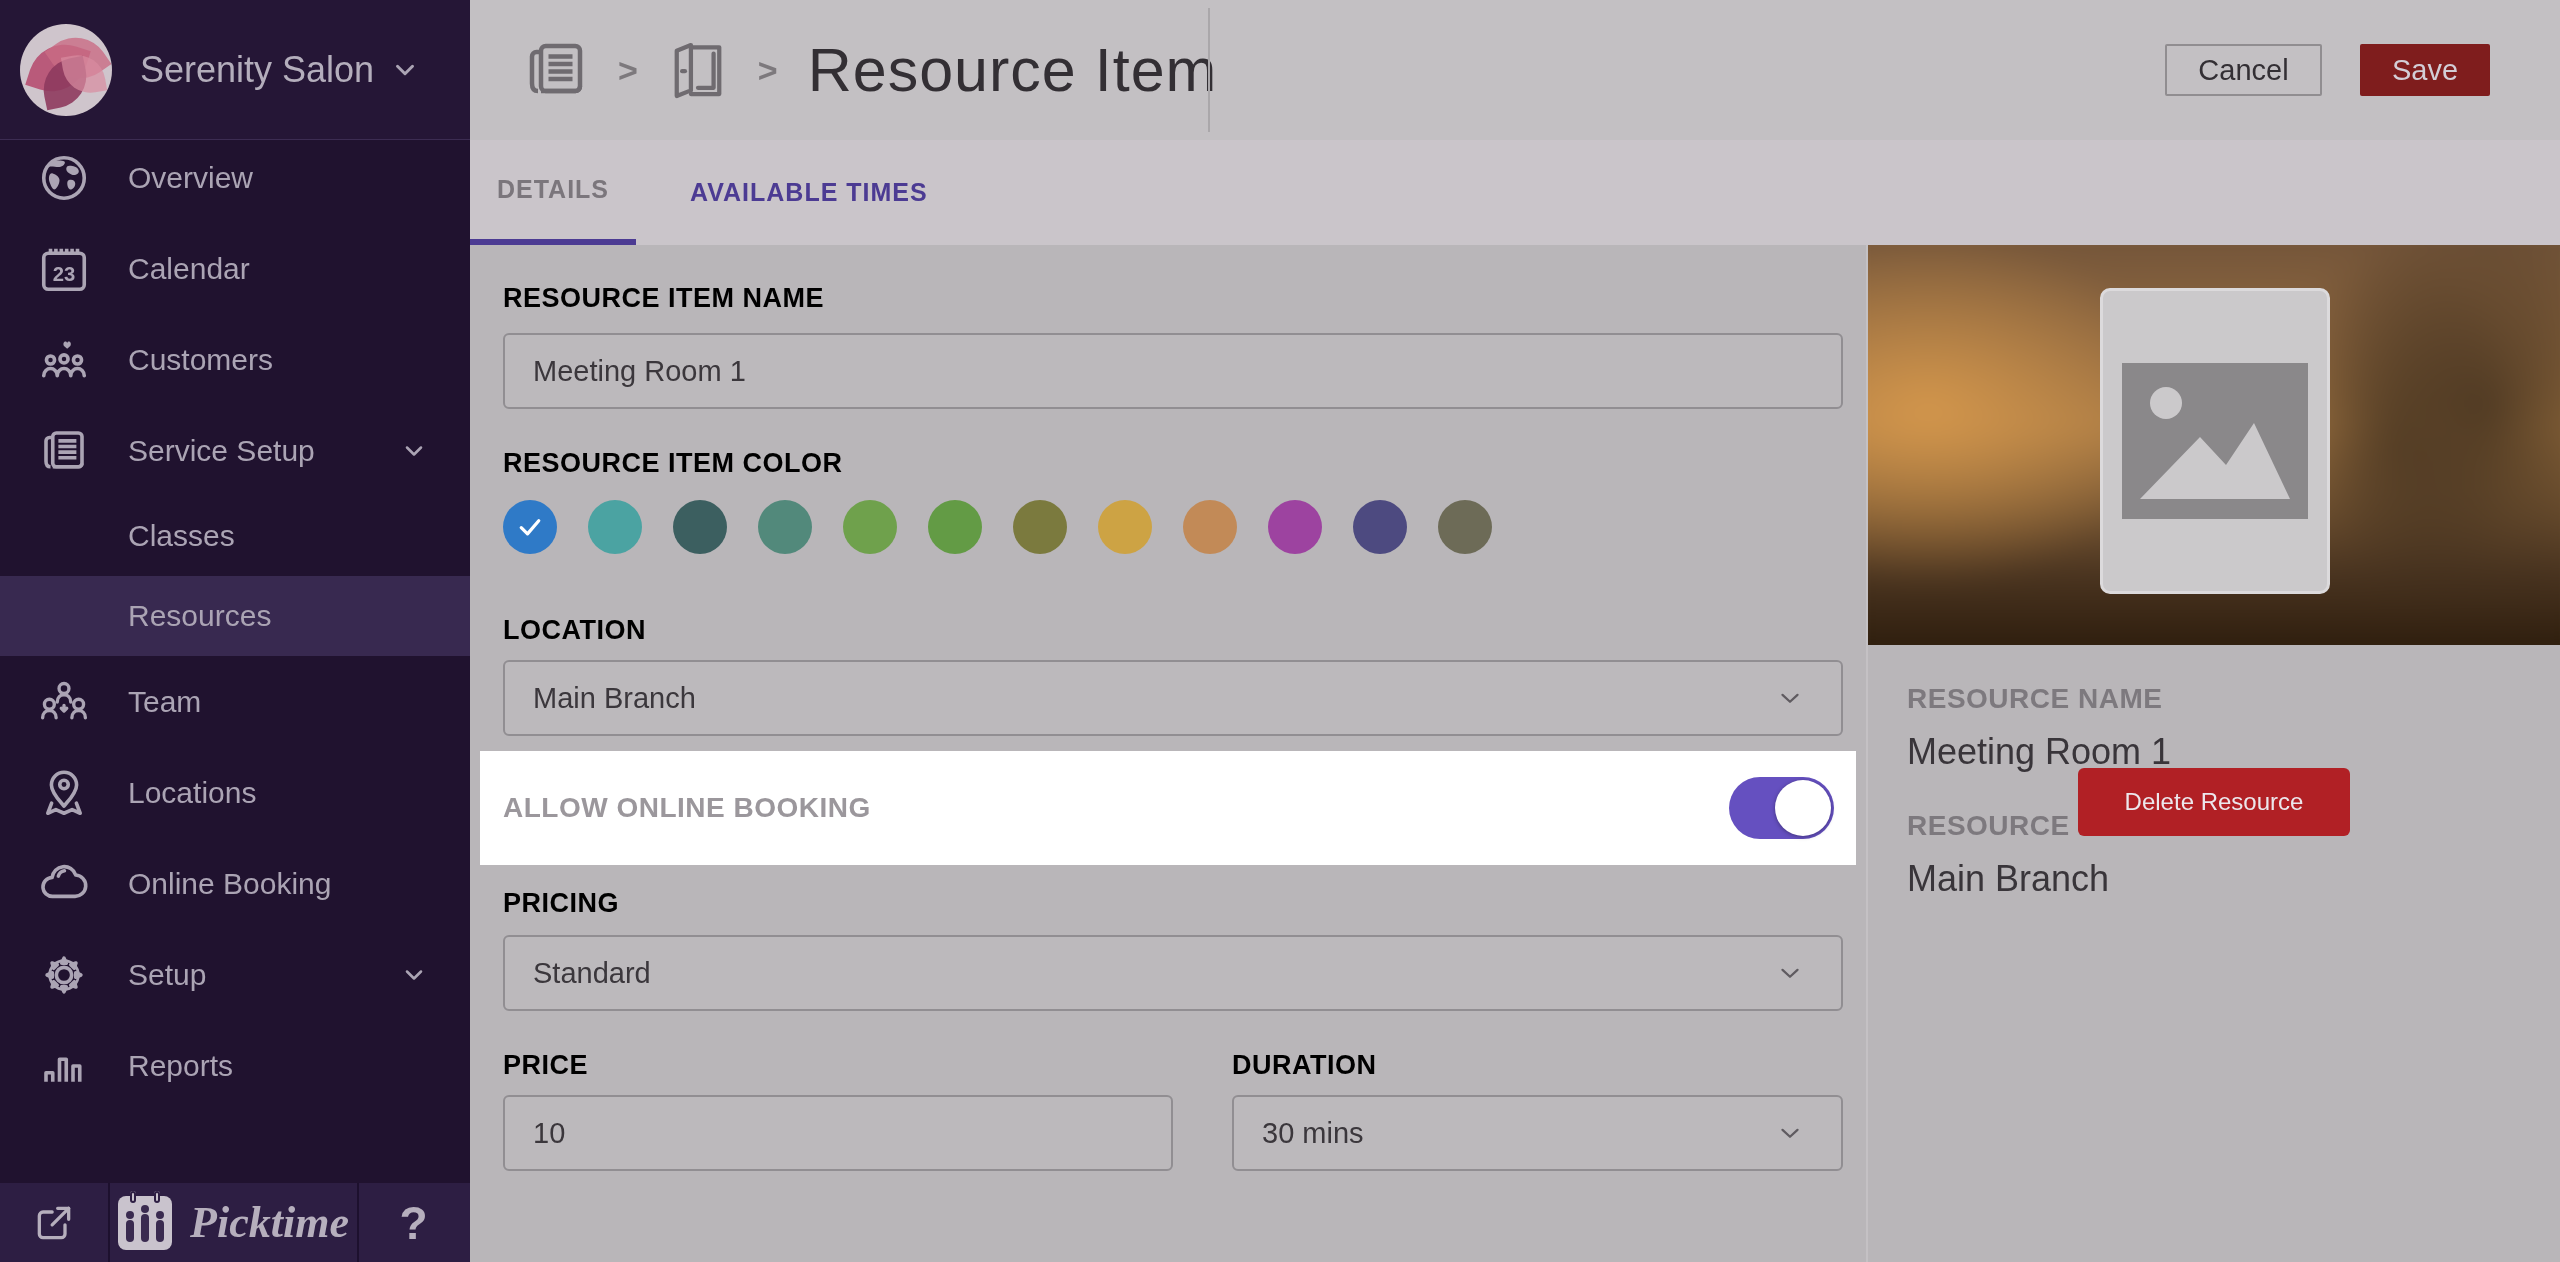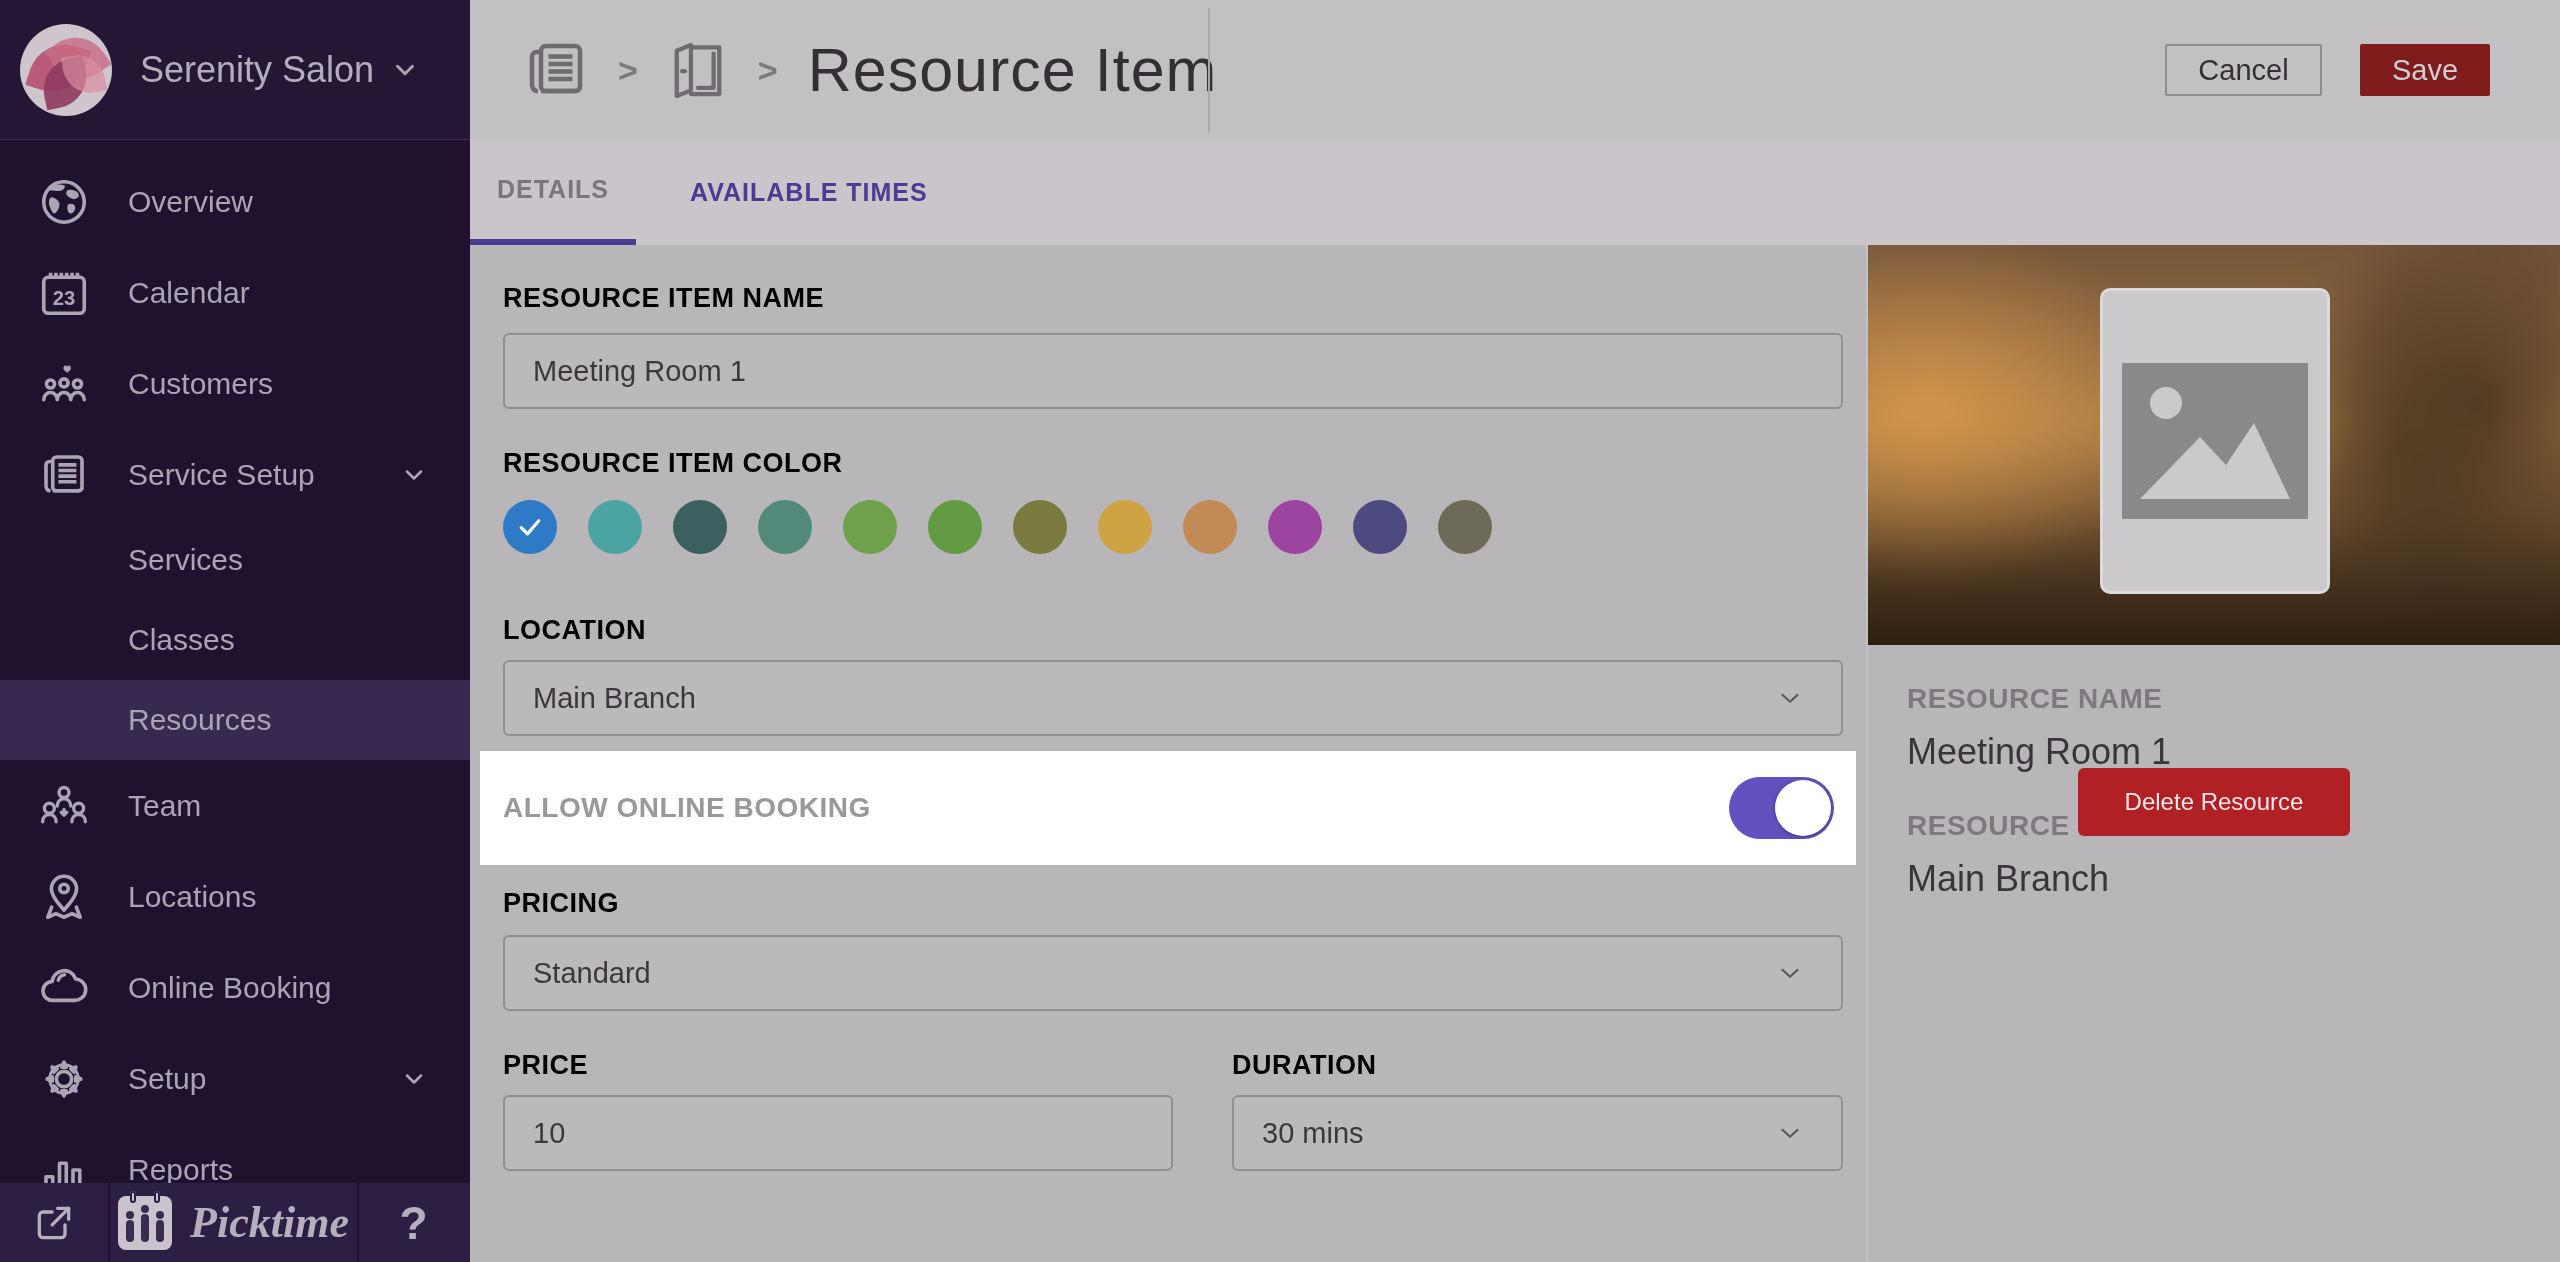--- a/index.html
+++ b/index.html
@@ -15,21 +15,21 @@
   .brand-logo { width:92px; height:92px; border-radius:50%; background:#cfc5cc;
     position:relative; overflow:hidden; flex:0 0 auto; }
   .petal { position:absolute; border-radius:70% 0 70% 0; opacity:.85; }
   .p1 { width:52px; height:52px; background:#b5476b; left:12px; top:18px; transform:rotate(18deg); }
   .p2 { width:48px; height:48px; background:#c96b85; left:34px; top:10px; transform:rotate(55deg); opacity:.8; }
   .p3 { width:46px; height:46px; background:#8e3a5e; left:22px; top:36px; transform:rotate(-12deg); opacity:.9; }
   .p4 { width:40px; height:40px; background:#d98ba0; left:44px; top:30px; transform:rotate(80deg); opacity:.7; }
   .brand-name { color:#b4aebc; font-size:36px; margin-left:28px; white-space:nowrap; }
   .brand-chev { margin-left:16px; }
 
-  .menu { position:absolute; top:156px; left:0; right:0; }
+  .menu { position:absolute; top:132px; left:0; right:0; }
   .mitem { height:91px; display:flex; align-items:center; cursor:pointer; position:relative; }
   .mitem.sub { height:80px; }
   .mitem.selected { background:#382950; }
   .micon { width:128px; display:flex; justify-content:center; flex:0 0 auto; }
   .mlabel { color:#aba4b4; font-size:30px; }
   .mchev { position:absolute; right:42px; top:50%; transform:translateY(-50%); }
 
   .sfooter { position:absolute; left:0; bottom:0; width:470px; height:79px;
     background:#2d1e43; display:flex; z-index:6; }
   .fcell { display:flex; align-items:center; justify-content:center; cursor:pointer; }
@@ -176,24 +176,20 @@
           </svg>
         </span>
         <span class="mlabel">Service Setup</span>
         <svg class="icon mchev" width="28" height="28" viewBox="0 0 24 24" fill="none" stroke="#aba4b4" stroke-width="2.2" stroke-linecap="round" stroke-linejoin="round">
             <polyline points="6,9 12,15 18,9"></polyline>
           </svg>
       </div>
 
       <div class="mitem sub">
         <span class="micon"></span>
-        <span class="mlabel">Services</span>
-      </div>
-      <div class="mitem sub">
-        <span class="micon"></span>
         <span class="mlabel">Classes</span>
       </div>
       <div class="mitem sub selected">
         <span class="micon"></span>
         <span class="mlabel">Resources</span>
       </div>
 
       <div class="mitem">
         <span class="micon">
           <svg class="icon" width="54" height="54" viewBox="0 0 24 24" fill="none" stroke="#aba4b4" stroke-width="1.5" stroke-linecap="round" stroke-linejoin="round">

